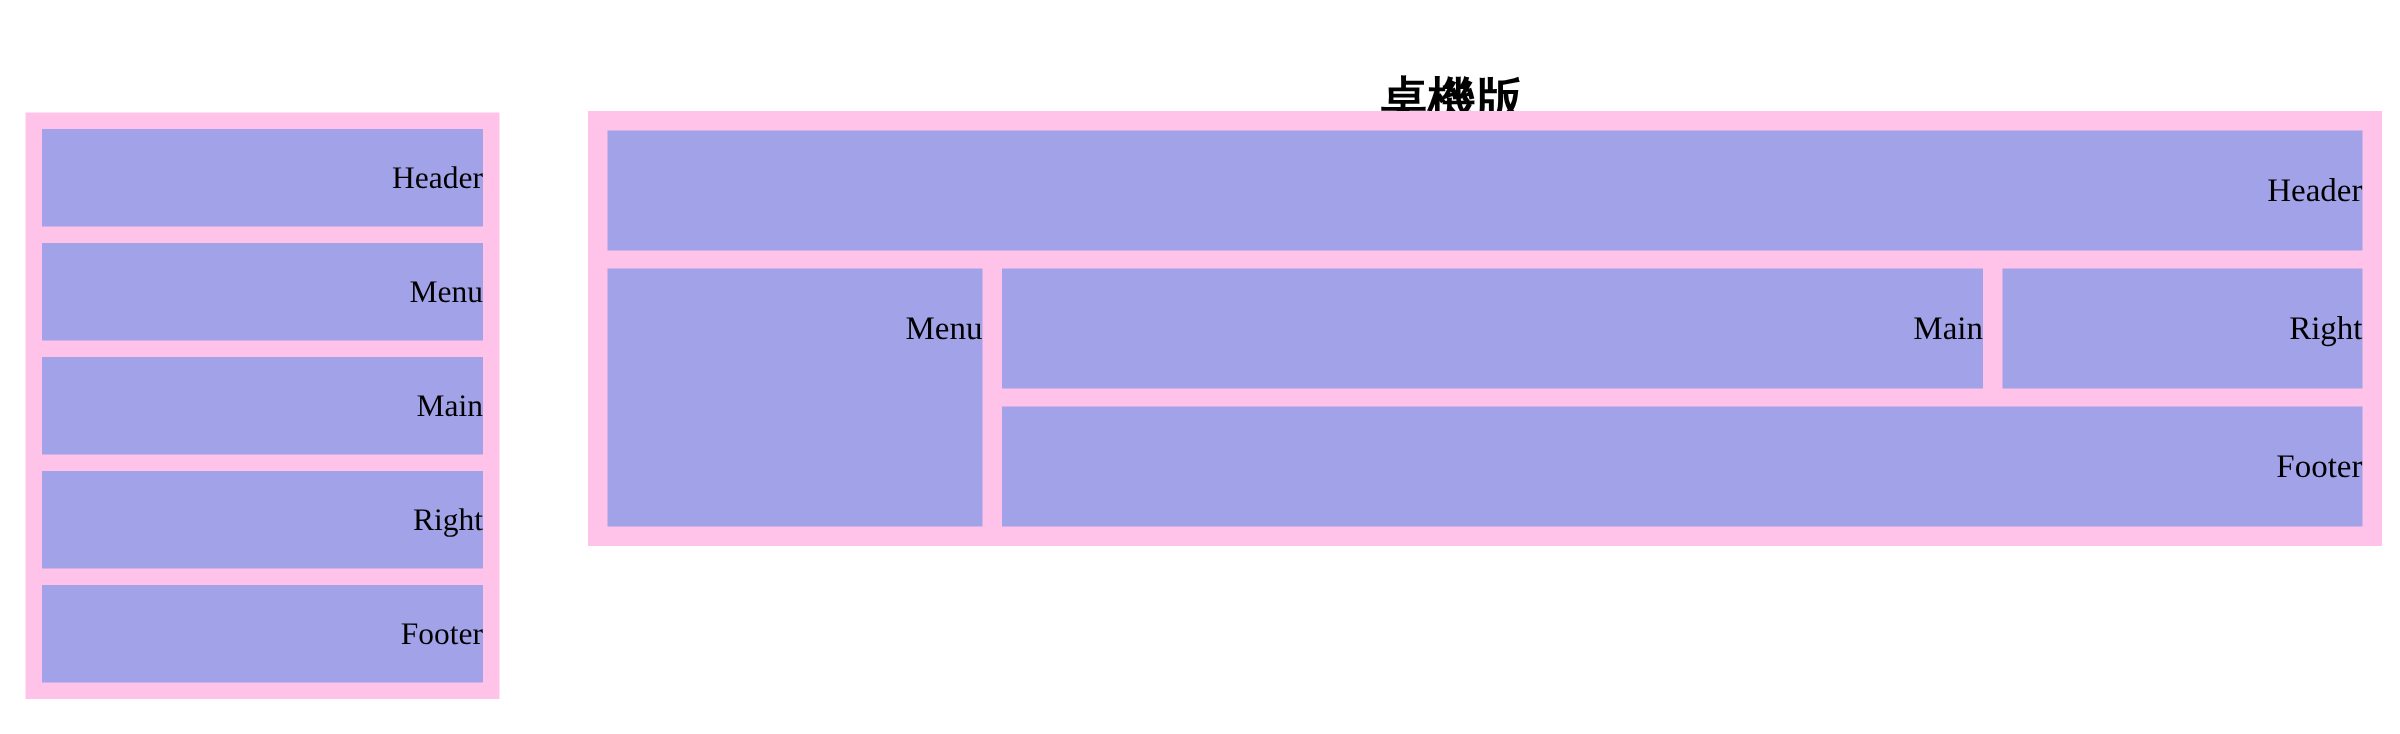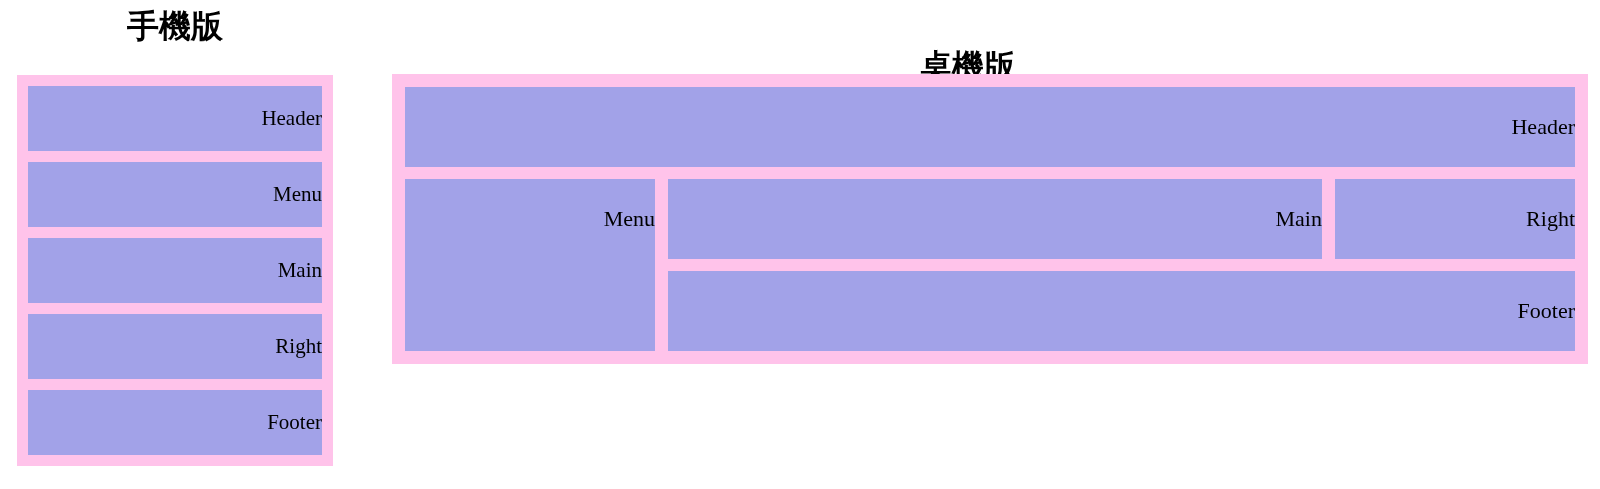--- a/index.html
+++ b/index.html
@@ -81,21 +81,20 @@
     color: var(--label-color);
     overflow: hidden;
   }
   .desktop-container .layout-box { font-size: 22px; }
 </style>
 </head>
 <body>
 
 <div class="canvas">
 
-  <div class="section-title title-mobile">手機版</div>
 
   <div class="section-title title-desktop">桌機版</div>
 
   <div class="mobile-container">
     <div class="layout-box">Header</div>
     <div class="layout-box">Menu</div>
     <div class="layout-box">Main</div>
     <div class="layout-box">Right</div>
     <div class="layout-box">Footer</div>
   </div>

